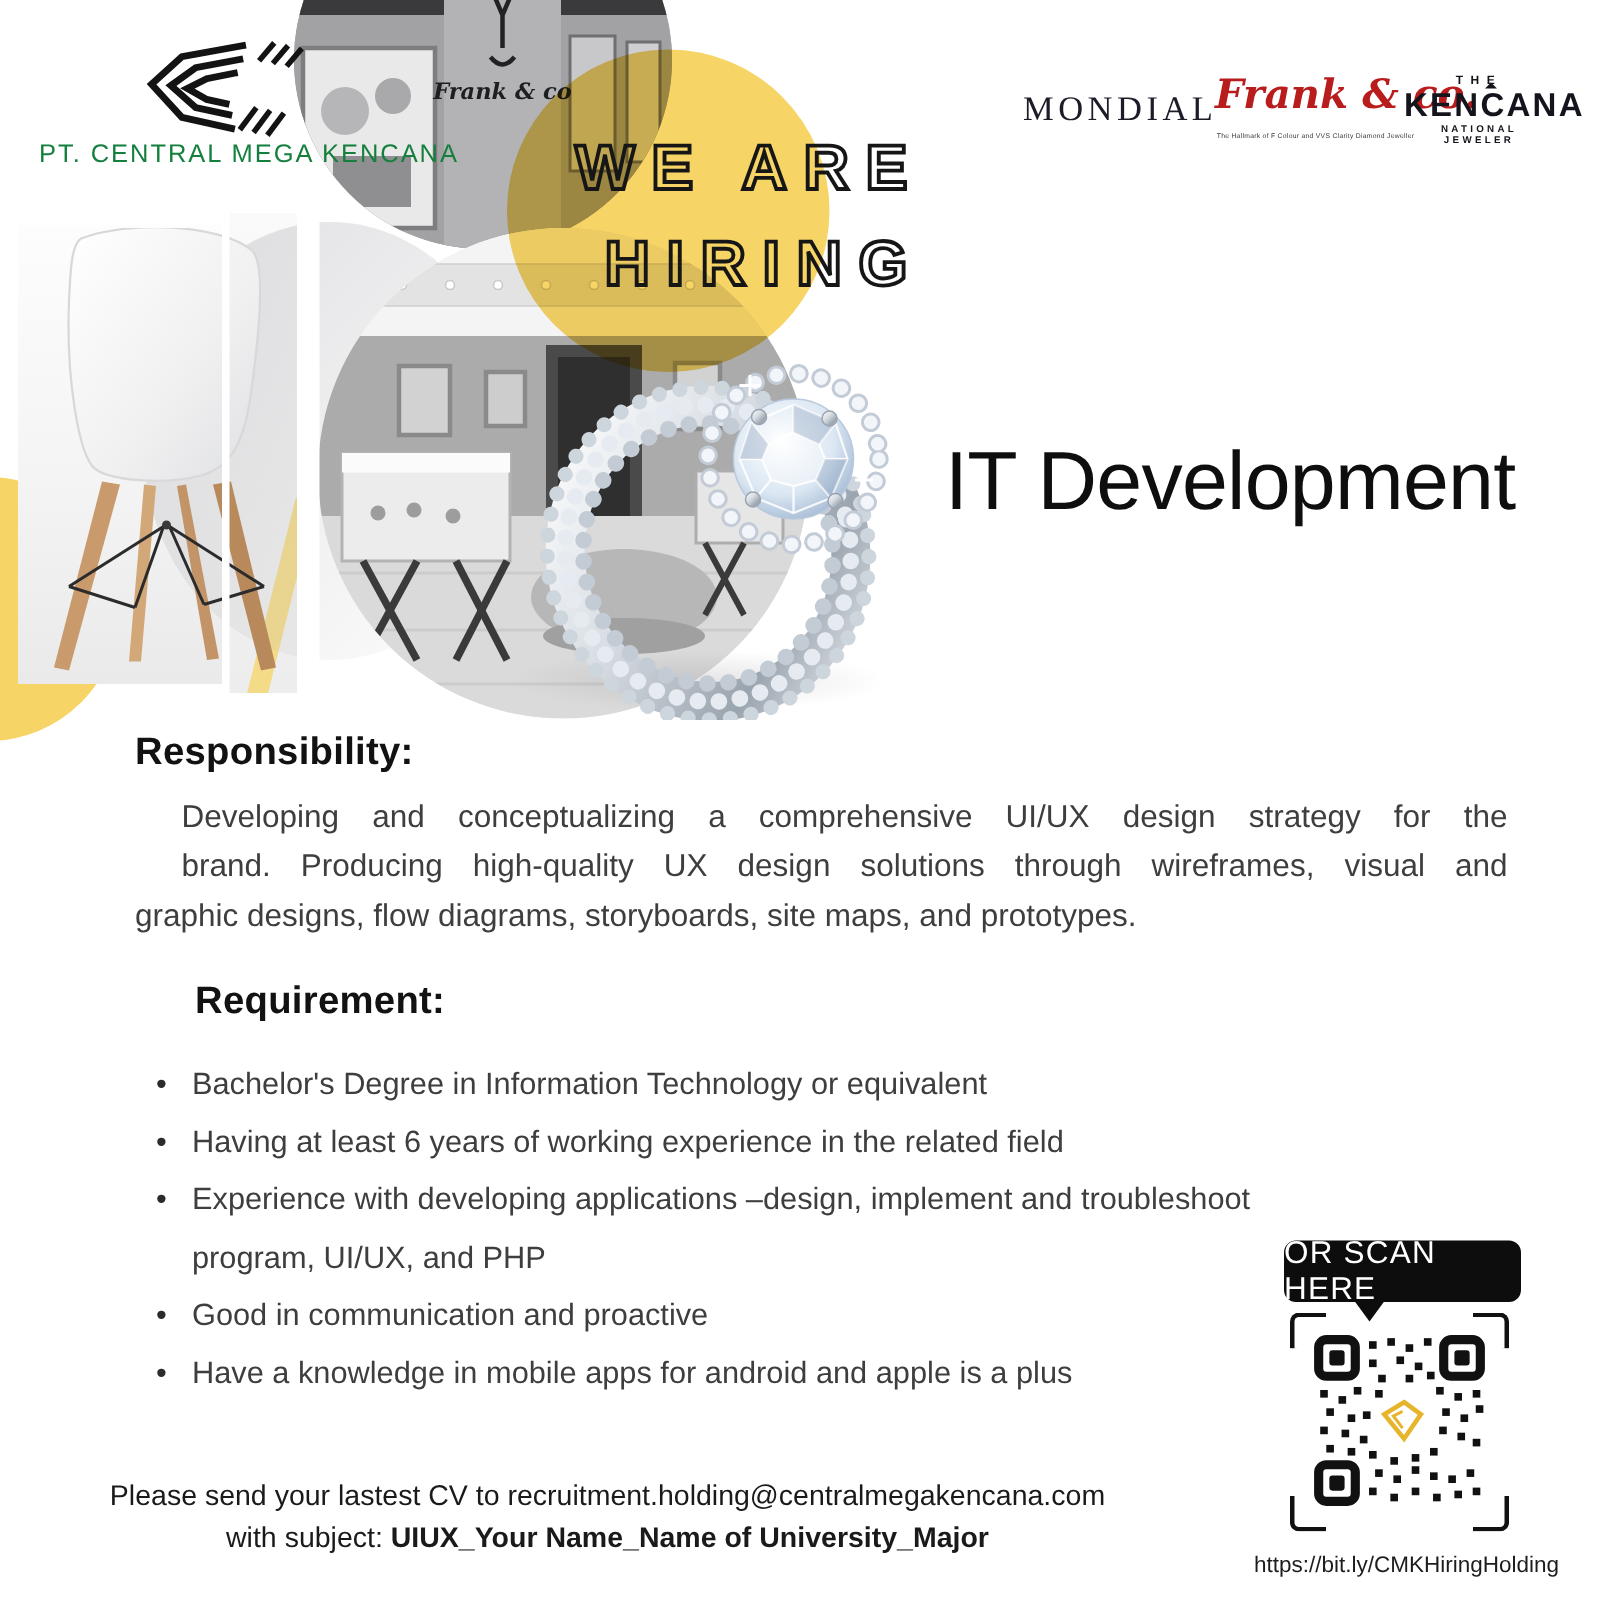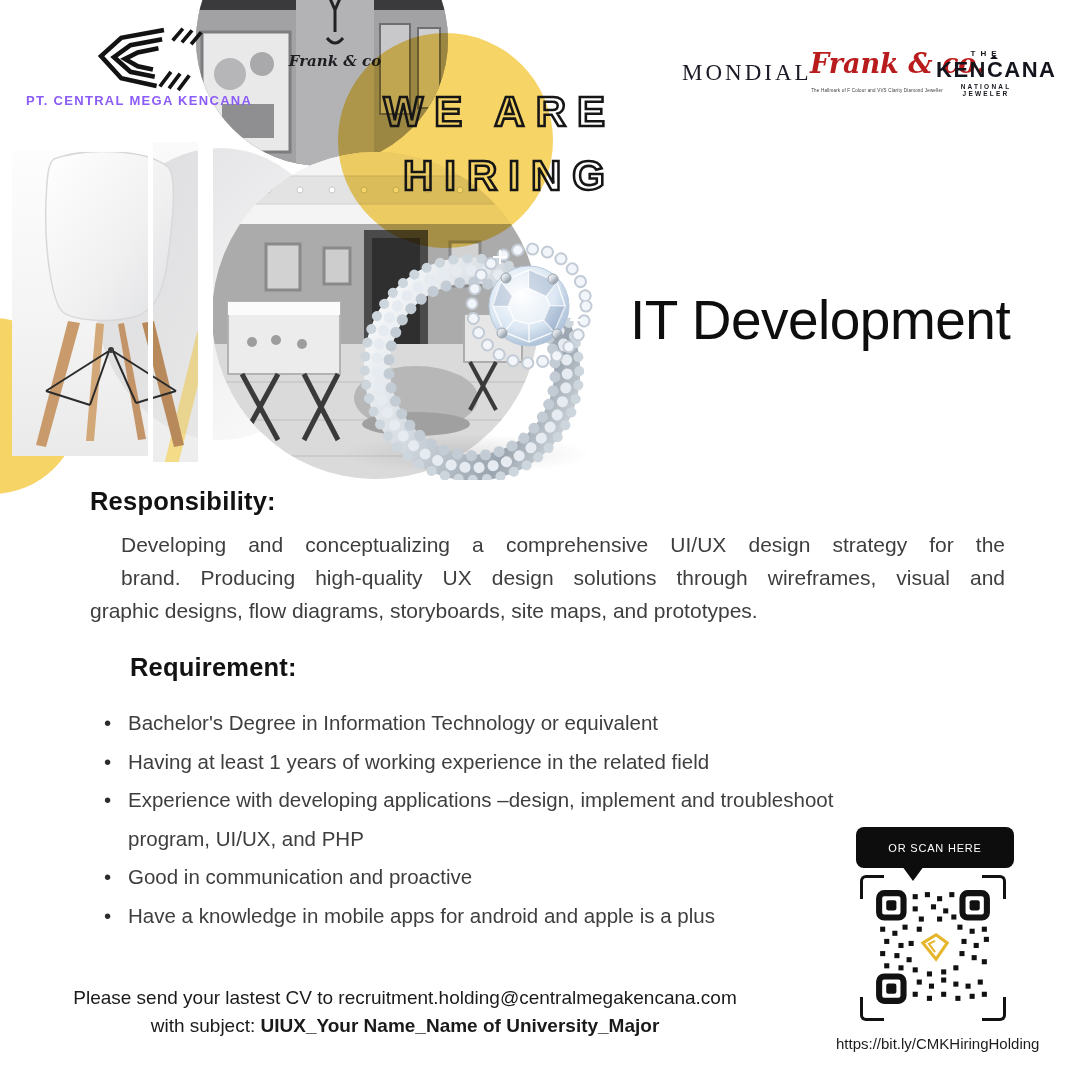--- a/index.html
+++ b/index.html
@@ -3,21 +3,21 @@
 <meta charset="utf-8">
 <style>
   html,body{margin:0;padding:0;background:#ffffff;}
   #poster{position:relative;width:1080px;height:1080px;background:#ffffff;overflow:hidden;
           font-family:"Liberation Sans",sans-serif;color:#141414;}
   #poster *{box-sizing:border-box;}
   .abs{position:absolute;}
 
   
   .cmk-logo{left:72px;top:24px;width:150px;height:68px;z-index:8;}
-  .company-name{left:26px;top:93px;font-size:13px;font-weight:700;letter-spacing:1.3px;color:#8b5cf6;z-index:8;}
+  .company-name{left:26px;top:93px;font-size:17px;font-weight:400;letter-spacing:1.3px;color:#15803d;z-index:8;}
 
   .brand-mondial{left:682px;top:60px;font-family:"Liberation Serif",serif;font-size:23px;letter-spacing:3px;color:#1c1c28;}
   .brand-frank{left:810px;top:48px;font-family:"DejaVu Serif",serif;font-style:italic;font-weight:700;font-size:27px;color:#b91c1c;}
   .brand-frank-tagline{left:804px;top:88px;width:146px;font-size:4.5px;color:#3a3a3a;text-align:center;letter-spacing:.2px;}
   .brand-palace{left:936px;top:49px;width:100px;text-align:center;color:#14141c;}
   .palace-the{font-size:8px;font-weight:700;letter-spacing:5px;}
   .palace-name{font-size:22px;font-weight:700;letter-spacing:1.5px;line-height:24px;}
   .palace-caret{left:990px;top:55px;width:0;height:0;border-left:4px solid transparent;border-right:4px solid transparent;border-bottom:4px solid #14141c;}
   .palace-sub{font-size:6.5px;font-weight:700;letter-spacing:2.2px;margin-top:1px;}
 
@@ -58,21 +58,21 @@
             font-size:20.5px;line-height:38.5px;color:#3e3e3e;z-index:7;}
   .req-list li{position:relative;padding-left:26px;}
   .req-list li::before{content:"\2022";position:absolute;left:2px;color:#2b2b2b;}
   .req-list li.cont::before{content:"";}
 
   .apply{left:25px;top:984px;width:760px;text-align:center;font-size:19px;line-height:28px;color:#1a1a1a;z-index:7;}
   .apply .bold{font-weight:700;}
 
   
   .qr-bubble{left:856px;top:827px;width:158px;height:41px;background:#0d0d0d;border-radius:8px;
-             color:#fff;font-size:11px;letter-spacing:.8px;display:flex;align-items:center;justify-content:center;z-index:7;}
+             color:#fff;font-size:21px;letter-spacing:.8px;display:flex;align-items:center;justify-content:center;z-index:7;}
   .qr-pointer{left:902px;top:866px;width:0;height:0;border-left:11px solid transparent;border-right:11px solid transparent;border-top:15px solid #0d0d0d;z-index:7;}
   .qr-frame{left:860px;top:875px;width:146px;height:146px;z-index:7;}
   .qr-frame .br{position:absolute;width:24px;height:24px;border:0 solid #111;}
   .br.tl{left:0;top:0;border-left-width:3.5px;border-top-width:3.5px;border-top-left-radius:6px;}
   .br.tr{right:0;top:0;border-right-width:3.5px;border-top-width:3.5px;border-top-right-radius:6px;}
   .br.bl{left:0;bottom:0;border-left-width:3.5px;border-bottom-width:3.5px;border-bottom-left-radius:6px;}
   .br.brc{right:0;bottom:0;border-right-width:3.5px;border-bottom-width:3.5px;border-bottom-right-radius:6px;}
   .qr-code{left:872px;top:886px;width:122px;height:122px;z-index:7;}
   .qr-url{left:836px;top:1035px;width:196px;text-align:center;font-size:15px;color:#1d1d1d;z-index:7;}
 </style>
@@ -274,21 +274,21 @@
   <div class="abs sec-heading resp-heading">Responsibility:</div>
   <div class="abs resp-body">
     <div class="jline">Developing and conceptualizing a comprehensive UI/UX design strategy for the</div>
     <div class="jline">brand. Producing high-quality UX design solutions through wireframes, visual and</div>
     <div class="lline">graphic designs, flow diagrams, storyboards, site maps, and prototypes.</div>
   </div>
 
   <div class="abs sec-heading req-heading">Requirement:</div>
   <ul class="abs req-list">
     <li>Bachelor's Degree in Information Technology or equivalent</li>
-    <li>Having at least 1 years of working experience in the related field</li>
+    <li>Having at least 6 years of working experience in the related field</li>
     <li>Experience with developing applications –design, implement and troubleshoot</li>
     <li class="cont">program, UI/UX, and PHP</li>
     <li>Good in communication and proactive</li>
     <li>Have a knowledge in mobile apps for android and apple is a plus</li>
   </ul>
 
   <div class="abs apply">
     <div>Please send your lastest CV to recruitment.holding@centralmegakencana.com</div>
     <div>
       <span>with subject: </span><span class="bold">UIUX_Your Name_Name of University_Major</span>

